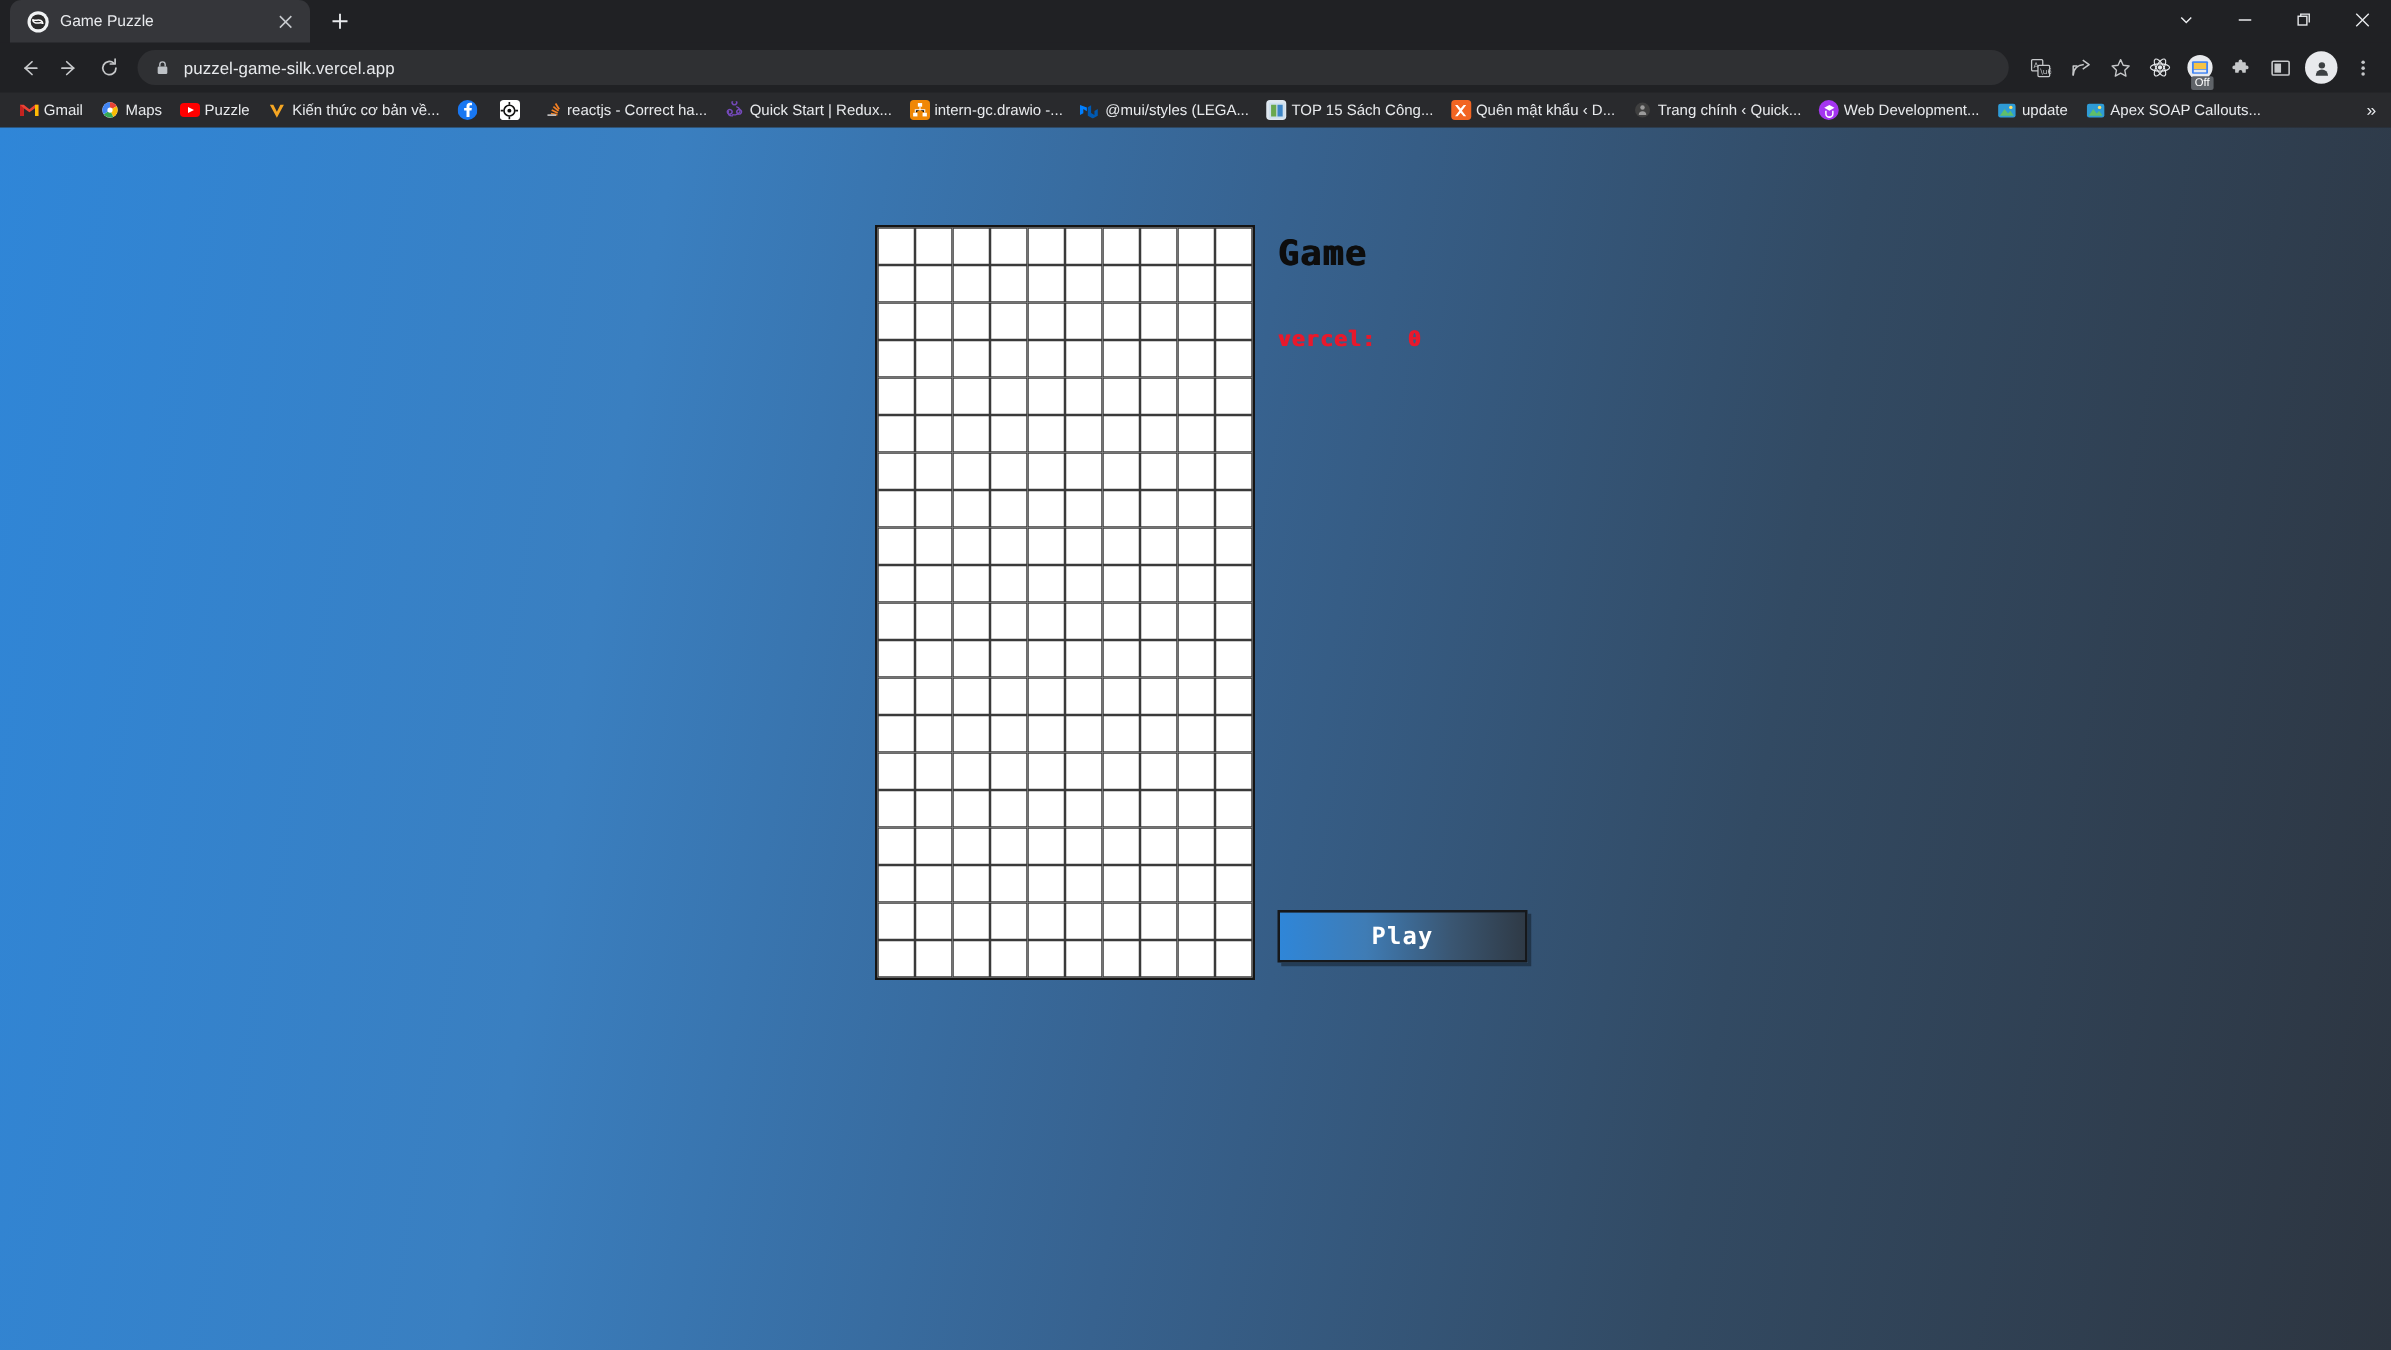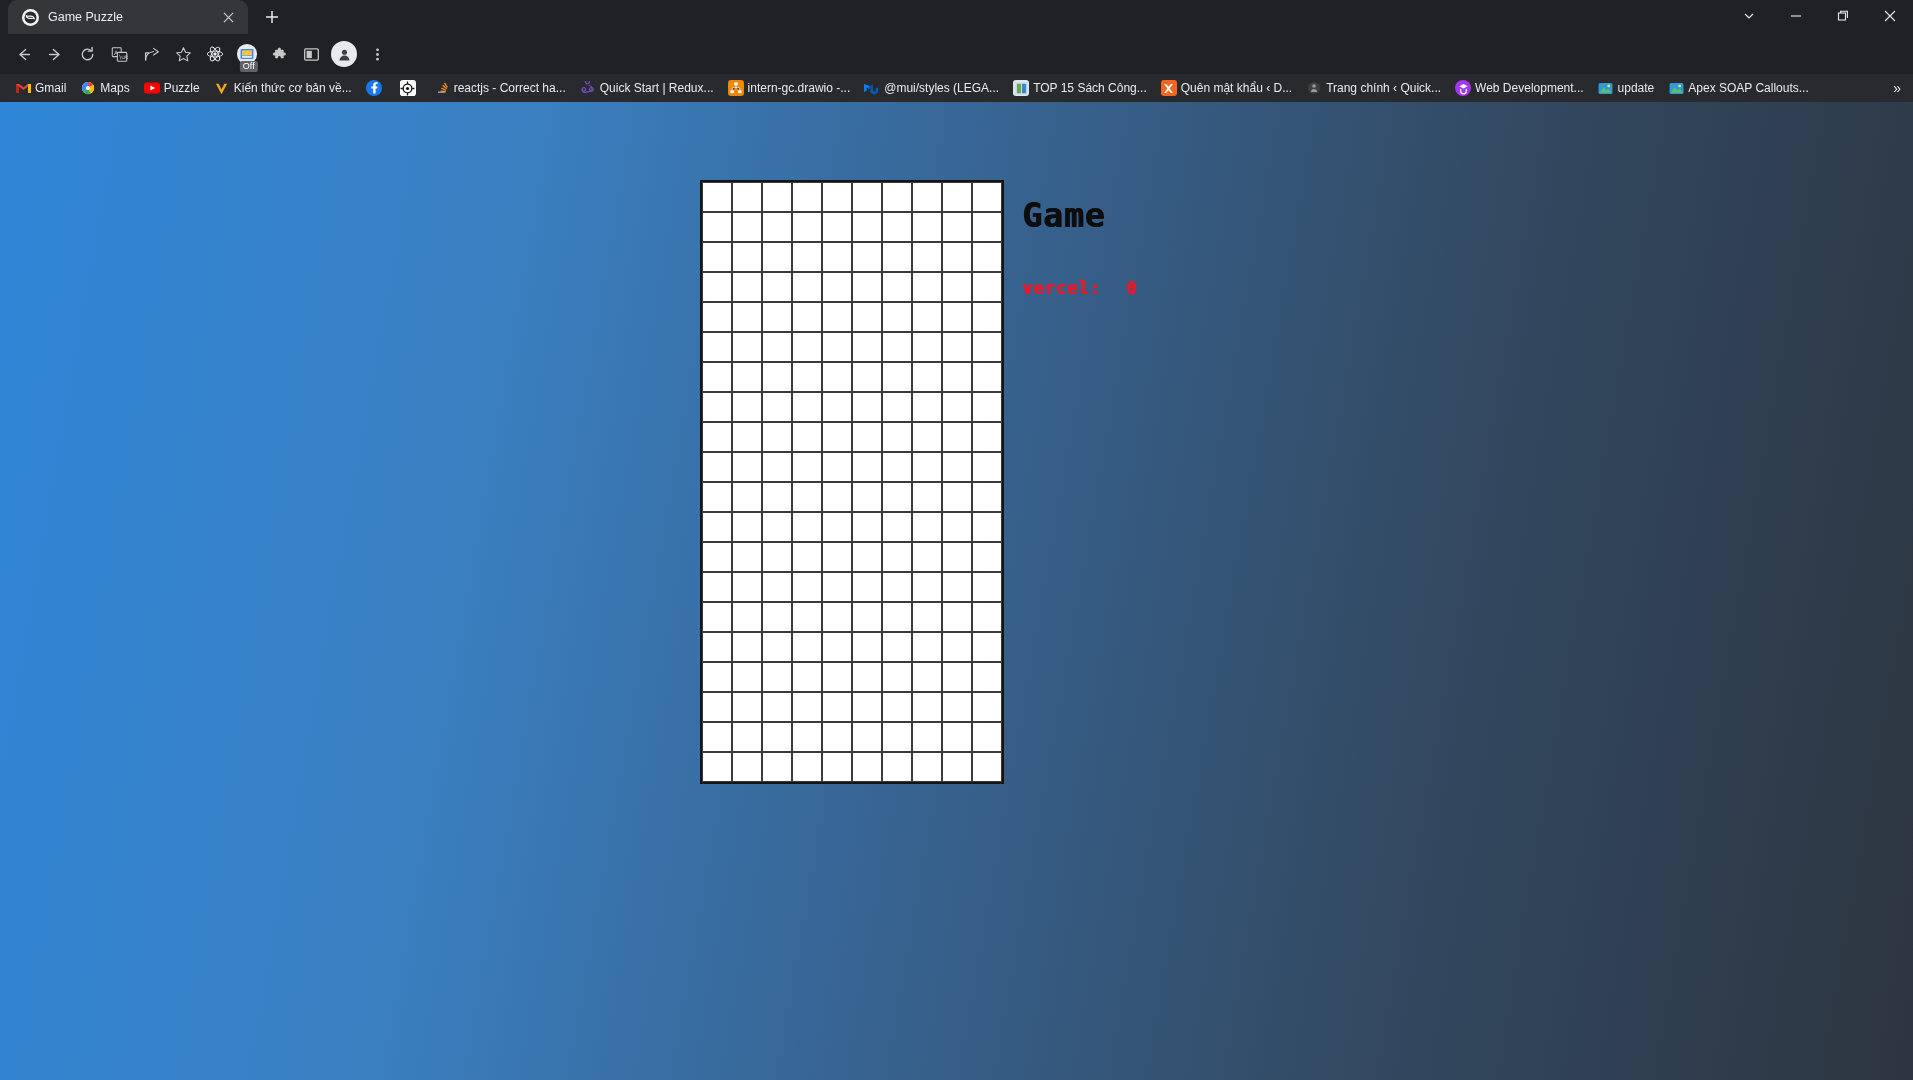--- a/index.html
+++ b/index.html
@@ -246,24 +246,24 @@
     height: 615px;
   }
 
   .pixel {
     font-family: "DejaVu Sans Mono", monospace;
     font-weight: bold;
     letter-spacing: 1px;
   }
 
   .game-title {
-    font-size: 33px;
+    font-size: 28px;
     line-height: 1.22;
     color: #0d0d0d;
-    margin-top: 16px;
+    margin-top: 6px;
     text-shadow: 1px 0 0 #0d0d0d;
   }
 
   .score {
     margin-top: 42px;
     font-size: 17px;
     color: #e8192c;
     text-shadow: 1px 0 0 #e8192c;
   }
 
@@ -354,20 +354,29 @@
       </svg>
     </div>
 
     <div class="tb-btn">
       <svg width="17" height="17" viewBox="0 0 20 20">
         <path d="M16.2 10 A6.2 6.2 0 1 1 14.1 5.3" stroke="currentColor" stroke-width="1.6" fill="none" stroke-linecap="round"></path>
         <path d="M15.4 1.6 L15.4 6.1 L10.9 6.1" stroke="currentColor" stroke-width="1.6" fill="none" stroke-linecap="round" stroke-linejoin="round"></path>
       </svg>
     </div>
 
+    <div class="omnibox">
+      <span class="omnibox-lock">
+        <svg width="12" height="12" viewBox="0 0 14 14">
+          <rect x="2.5" y="6" width="9" height="7" rx="1.2" fill="currentColor"></rect>
+          <path d="M4.5 6 V4.2 A2.5 2.5 0 0 1 9.5 4.2 V6" stroke="currentColor" stroke-width="1.3" fill="none"></path>
+        </svg>
+      </span>
+      <span class="omnibox-url" title="puzzel-game-silk.vercel.app">puzzel-game-silk.vercel.app</span>
+    </div>
 
     <div class="tb-right">
 
       <div class="tb-btn">
         <svg width="17" height="17" viewBox="0 0 20 20">
           <rect x="1.5" y="2" width="10.5" height="10.5" rx="1" stroke="currentColor" stroke-width="1.2" fill="none"></rect>
           <text x="3.4" y="10" font-size="7" fill="currentColor" font-family="DejaVu Sans">A</text>
           <rect x="7.5" y="7.5" width="11" height="10.5" rx="1" stroke="currentColor" stroke-width="1.2" fill="#202124"></rect>
           <text x="9.6" y="15.8" font-size="7" fill="currentColor" font-family="DejaVu Sans">\u6587</text>
         </svg>
@@ -824,16 +833,19 @@
       <div class="side">
         <div class="pixel game-title">
           <div>Game</div>
         </div>
 
         <div class="pixel score">
           <span>vercel:</span>
           <span style="margin-left:14px;">0</span>
         </div>
 
+        <div class="pixel play-btn">
+          <span>Play</span>
+        </div>
       </div>
     </div>
   </div>
 </div>
 
 </body></html>

